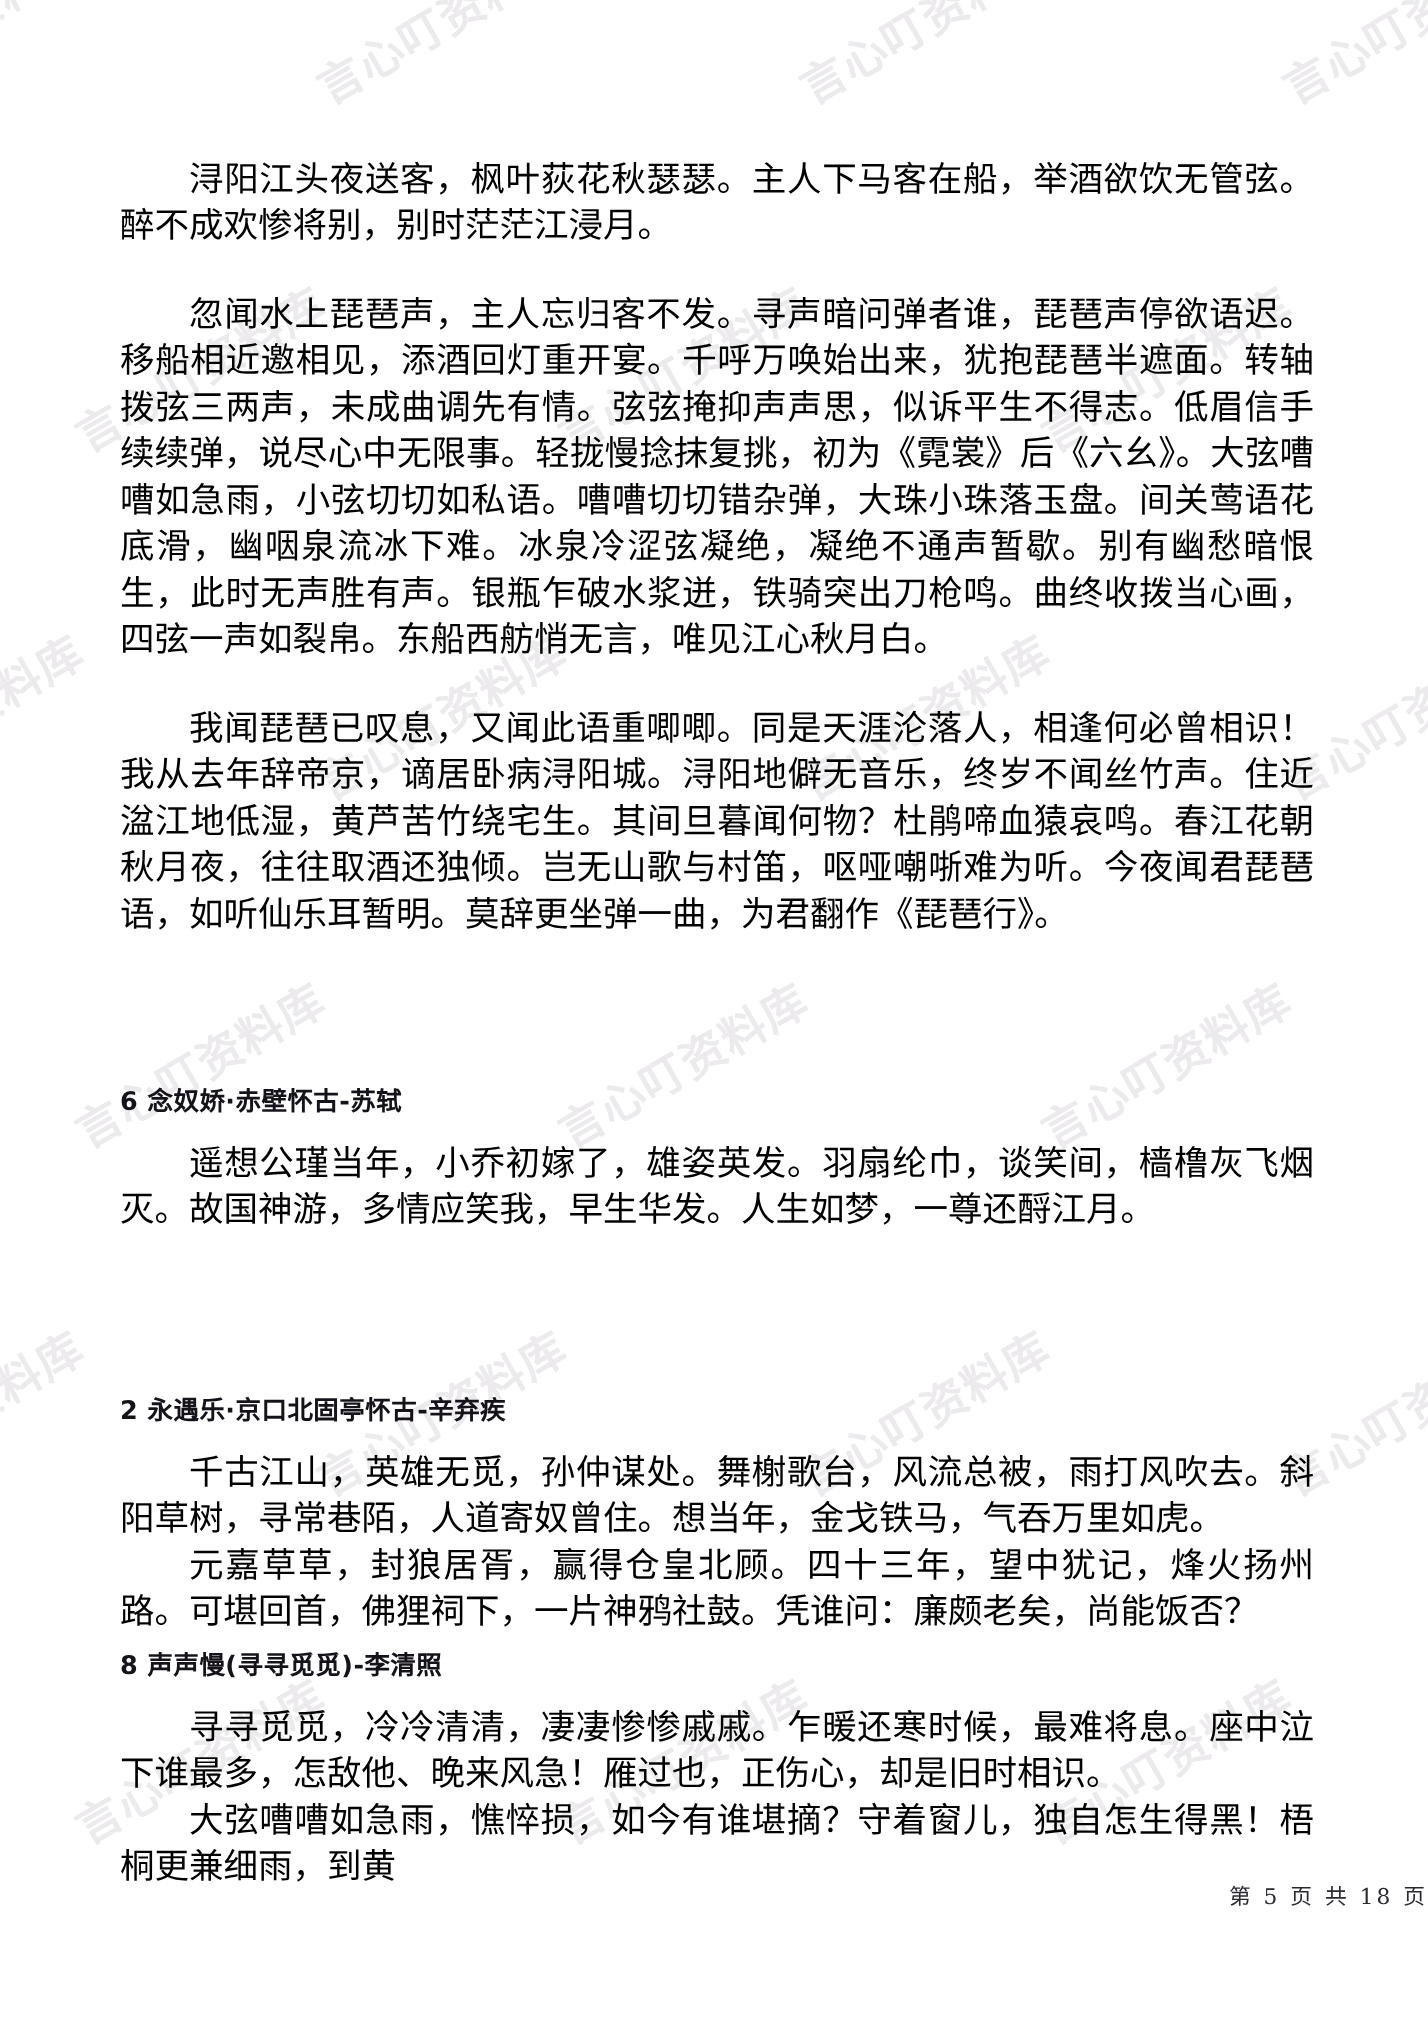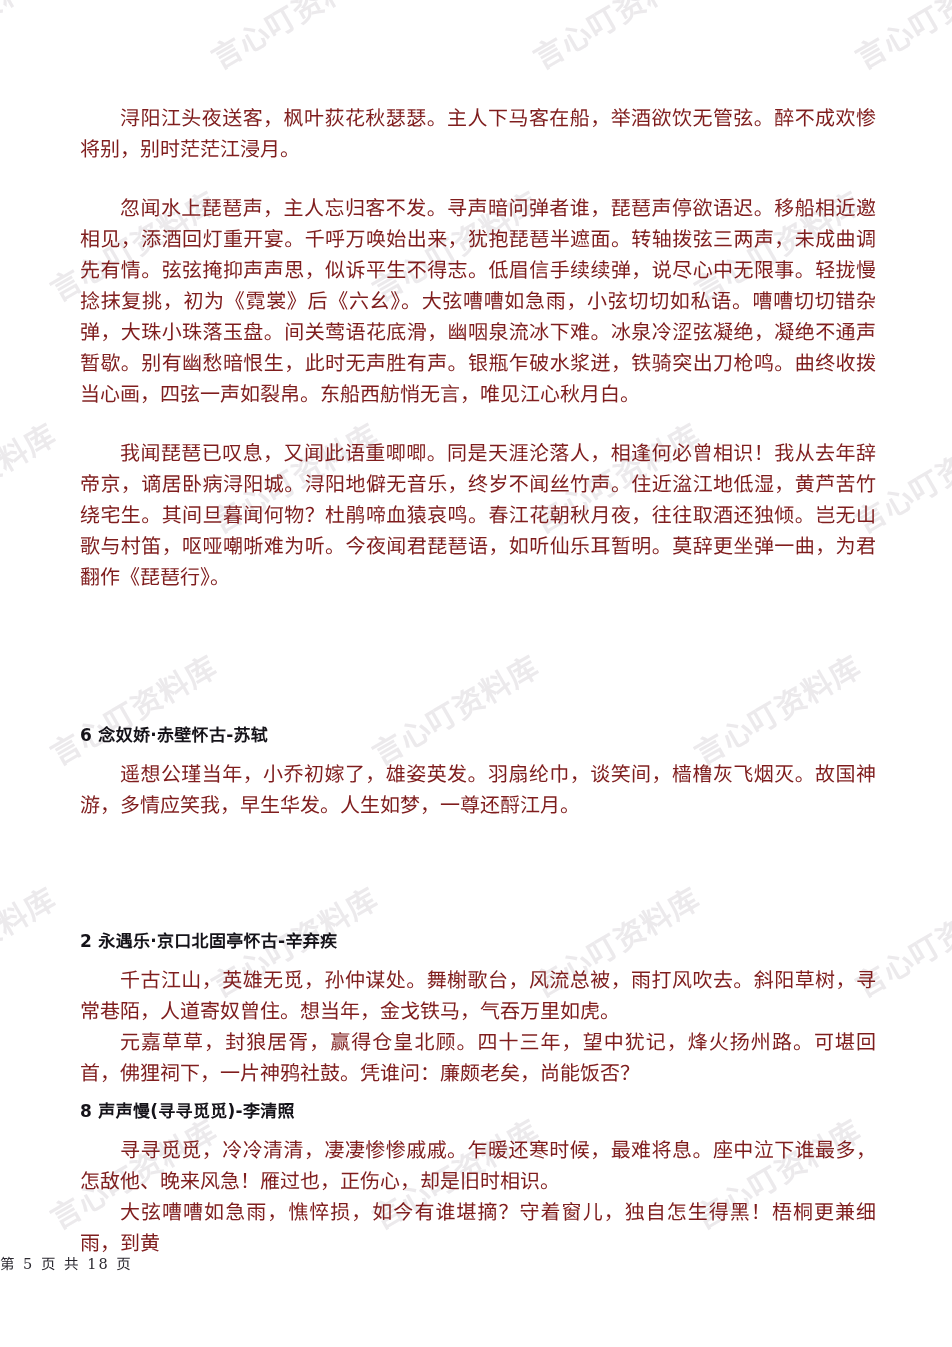--- a/index.html
+++ b/index.html
@@ -47,47 +47,47 @@
     width: 952px;
     height: 1347px;
   }
   .body-block {
     position: absolute;
     left: 80px;
     width: 796px;
   }
   p.para {
     margin: 0 0 0 0;
-    font-size: 20px;
+    font-size: 23px;
     line-height: 31px;
-    color: #7f1d1d;
+    color: #000000;
     text-align: justify;
     text-justify: inter-character;
     text-indent: 2em;
-    font-family: Liberation Mono, monospace;
+    font-family: Liberation Serif, serif;
   }
   p.para + p.para { margin-top: 28px; }
   p.para.tight + p.para.tight { margin-top: 0; }
 
   h2.section-heading {
     margin: 0;
     font-size: 17px;
     line-height: 26px;
     font-weight: 700;
     color: #151319;
     font-family: "DejaVu Sans", "Liberation Sans", sans-serif;
     letter-spacing: 0.3px;
   }
 
   .footer {
     position: absolute;
     left: 0;
     top: 1252px;
     width: 952px;
-    text-align: left;
+    text-align: right;
     font-size: 14.5px;
     color: #2b2930;
     letter-spacing: 2px;
     font-family: "DejaVu Serif", "Liberation Serif", serif;
   }
 </style>
 </head>
 <body>
 
 <div id="page">

